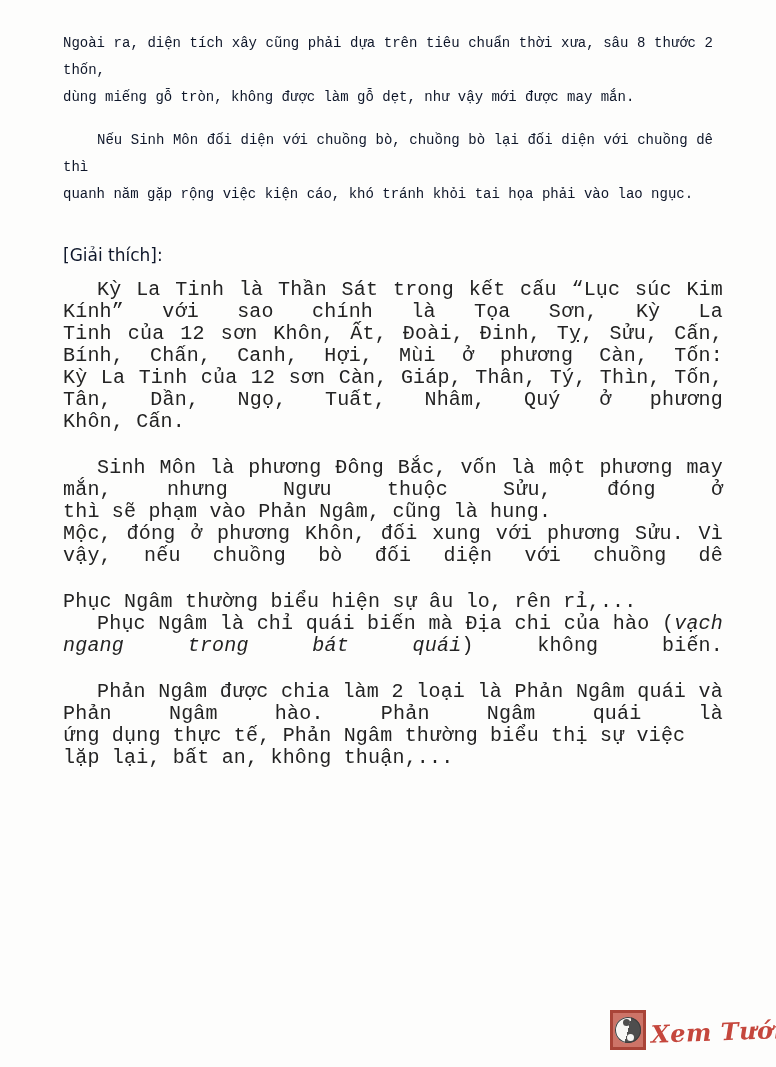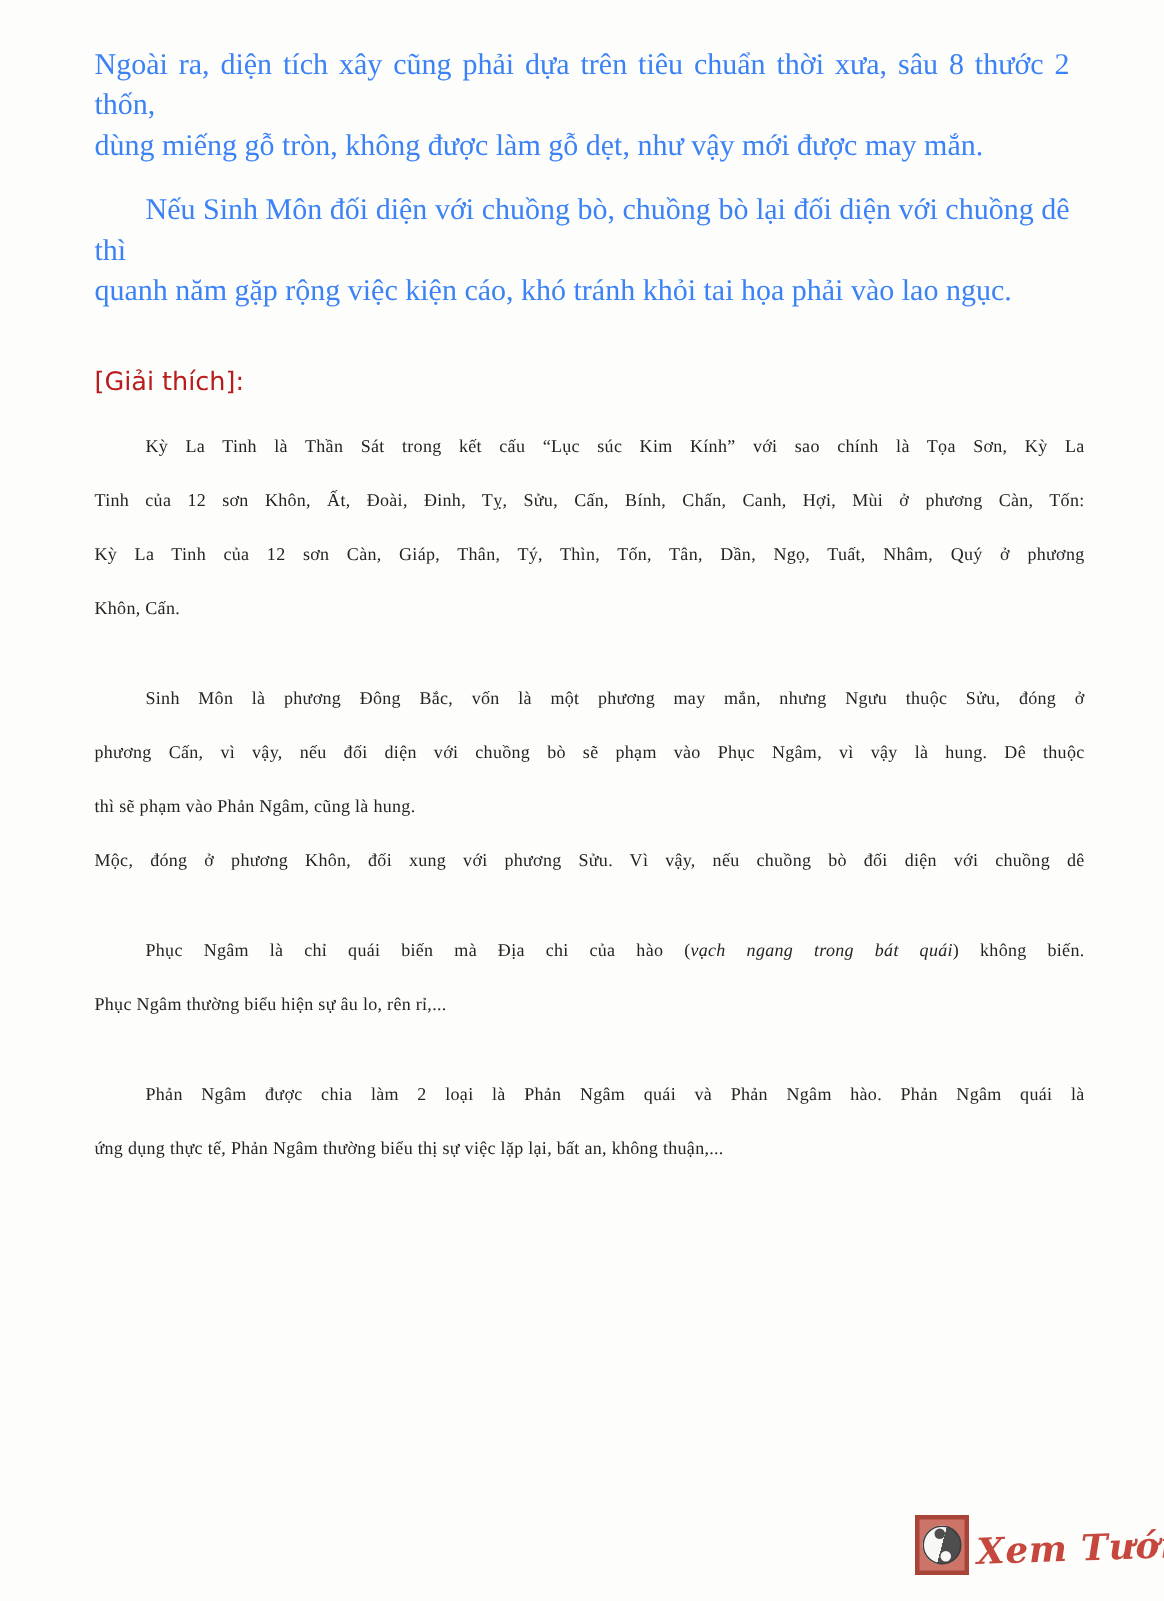--- a/index.html
+++ b/index.html
@@ -15,46 +15,46 @@
     position:relative;
     width:776px;height:1067px;
     background:#fdfdfc;
     overflow:hidden;
   }
   .content{
     padding:30px 63px 0 63px;
   }
   
   .serif-para{
-    font-family:Liberation Serif, serif;
-    font-size:20px;
+    font-family:Liberation Mono, monospace;
+    font-size:14px;
     line-height:27px;
-    color:#3b82f6;
+    color:#0f172a;
   }
   
   .comic-para{
-    font-family:Liberation Serif, serif;
-    font-size:12px;
-    line-height:36px;
+    font-family:Liberation Mono, monospace;
+    font-size:20px;
+    line-height:22px;
     color:#232323;
     letter-spacing:.2px;
   }
   .explain-wrap{ margin-right:-10px; }
   .ln{ display:block; }
   .j{ text-align:justify; text-align-last:justify; -moz-text-align-last:justify; }
   .ind{ text-indent:34px; }
   .mt8{ margin-top:16px; }
   .mt10{ margin-top:24px; }
   .mt12{ margin-top:12px; }
   .section-label{
     margin-top:36px;
     font-family:"DejaVu Sans","Liberation Sans",sans-serif;
     font-size:17px;
     line-height:23px;
-    color:#b91c1c;
+    color:#0f172a;
   }
   em.soft{ font-style:italic; }
 
   
   .watermark{
     position:absolute;
     left:610px; top:1010px;
     display:flex; align-items:center;
   }
   .yy-frame{
@@ -114,28 +114,27 @@
 
       <div class="comic-para mt12">
         <span class="ln j ind">Kỳ La Tinh là Thần Sát trong kết cấu “Lục súc Kim Kính” với sao chính là Tọa Sơn, Kỳ La</span>
         <span class="ln j">Tinh của 12 sơn Khôn, Ất, Đoài, Đinh, Tỵ, Sửu, Cấn, Bính, Chấn, Canh, Hợi, Mùi ở phương Càn, Tốn:</span>
         <span class="ln j">Kỳ La Tinh của 12 sơn Càn, Giáp, Thân, Tý, Thìn, Tốn, Tân, Dần, Ngọ, Tuất, Nhâm, Quý ở phương</span>
         <span class="ln">Khôn, Cấn.</span>
       </div>
 
       <div class="comic-para mt10">
         <span class="ln j ind">Sinh Môn là phương Đông Bắc, vốn là một phương may mắn, nhưng Ngưu thuộc Sửu, đóng ở</span>
-        <span class="ln j">phương Cấn, vì vậy, nếu đối diện với chuồng bò sẽ phạm vào Phục Ngâm, vì vậy là hung. Dê thuộc</span>
         <span class="ln">thì sẽ phạm vào Phản Ngâm, cũng là hung.</span>
         <span class="ln j">Mộc, đóng ở phương Khôn, đối xung với phương Sửu. Vì vậy, nếu chuồng bò đối diện với chuồng dê</span>
       </div>
 
       <div class="comic-para mt10">
+        <span class="ln">Phục Ngâm thường biểu hiện sự âu lo, rên rỉ,...</span>
         <span class="ln j ind"><span>Phục Ngâm là chỉ quái biến mà Địa chi của hào (</span><em class="soft">vạch ngang trong bát quái</em><span>) không biến.</span></span>
-        <span class="ln">Phục Ngâm thường biểu hiện sự âu lo, rên rỉ,...</span>
       </div>
 
       <div class="comic-para mt10">
         <span class="ln j ind">Phản Ngâm được chia làm 2 loại là Phản Ngâm quái và Phản Ngâm hào. Phản Ngâm quái là</span>
         <span class="ln">ứng dụng thực tế, Phản Ngâm thường biểu thị sự việc lặp lại, bất an, không thuận,...</span>
       </div>
 
     </div>
 
   </div>

